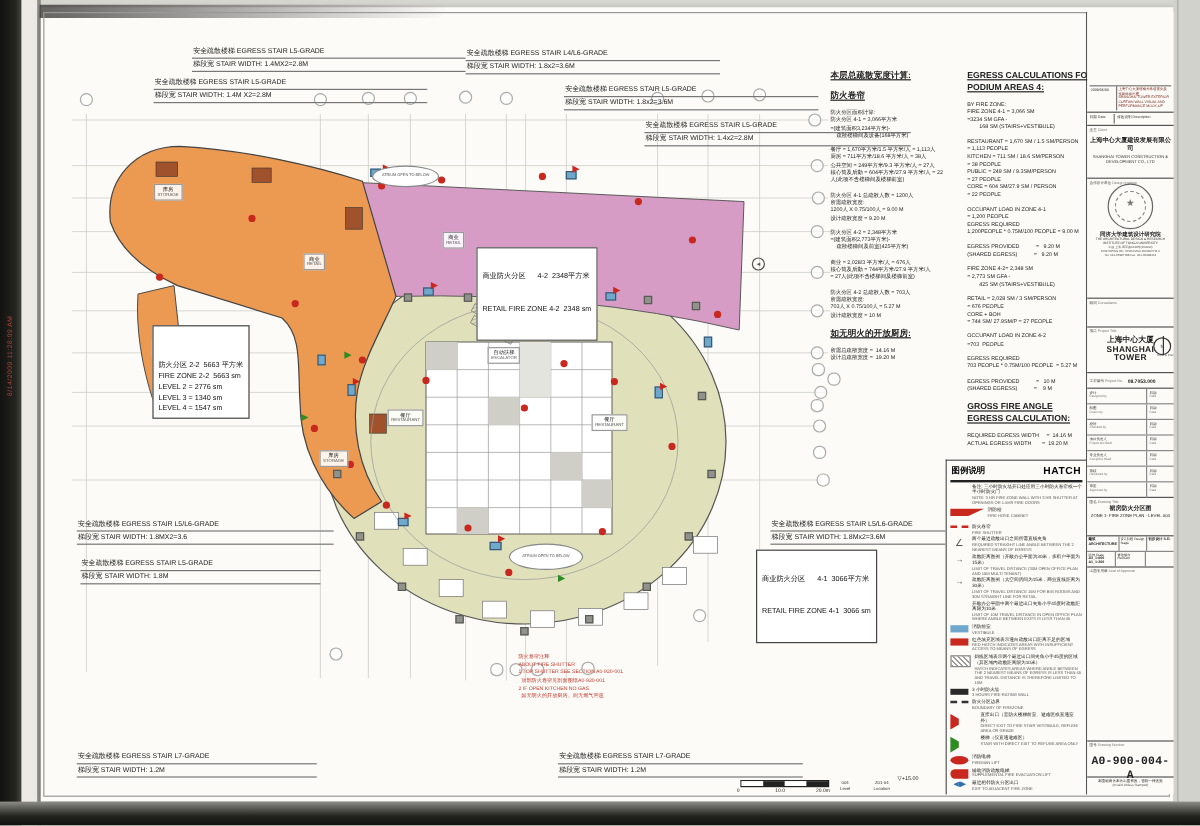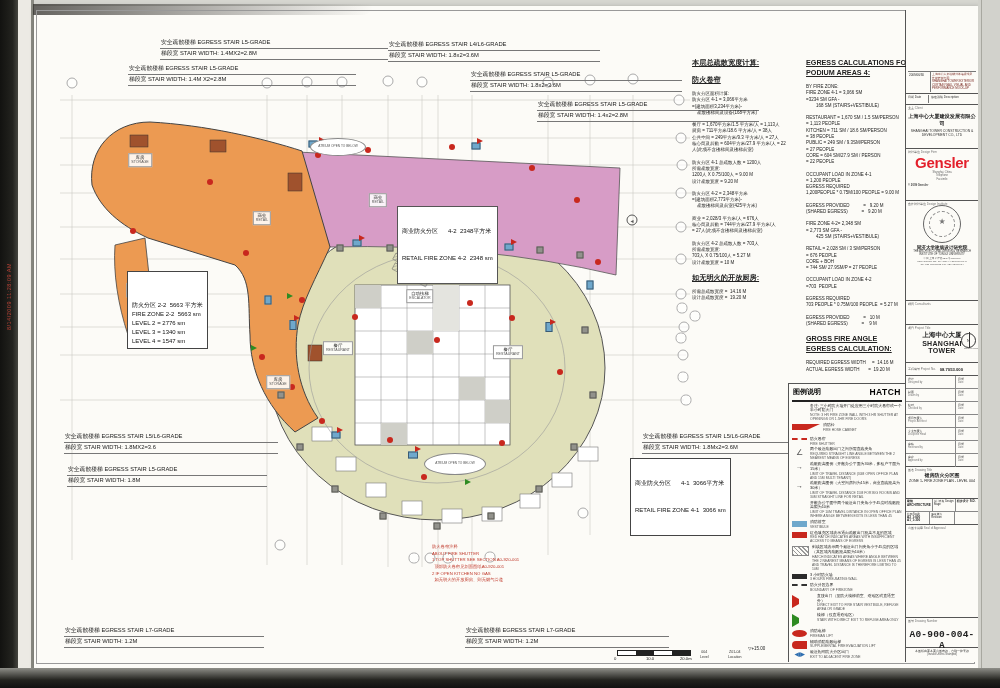--- a/index.html
+++ b/index.html
@@ -673,30 +673,20 @@
     </section>
     <section class="sec-revh">
       <div class="c1">日期 Date</div>
       <div class="c2" style="padding-left:2px;">修改说明 Description</div>
     </section>
     <section class="sec-client">
       <div class="lab" style="position:absolute;left:2px;top:1px;"><span>业主</span> <span class="e">Client</span></div>
       <div class="cn">上海中心大厦建设发展有限公司</div>
       <div class="en">SHANGHAI TOWER CONSTRUCTION &amp; DEVELOPMENT CO., LTD</div>
     </section>
-    <section class="sec-arch">
-      <div class="lab" style="position:absolute;left:2px;top:1px;"><span>设计单位</span> <span class="e">Design Firm</span></div>
-      <div class="gensler">Gensler</div>
-      <div class="adr">
-        <div>Shanghai, China</div>
-        <div>Telephone</div>
-        <div>Facsimile</div>
-      </div>
-      <div class="cpy">© 2009 Gensler</div>
-    </section>
     <section class="sec-inst">
       <div class="lab" style="position:absolute;left:2px;top:1px;"><span>合作设计单位</span> <span class="e">Design Institute</span></div>
       <div class="seal"></div>
       <div class="cn">同济大学建筑设计研究院</div>
       <div class="en">THE ARCHITECTURAL DESIGN &amp; RESEARCH INSTITUTE OF TONGJI UNIVERSITY</div>
       <div class="adr">
         <div>中国 上海 四平路1239号(200092)</div>
         <div>1239 SIPING RD. SHANGHAI 200092 P.R.C</div>
         <div>Tel. 021-65987788  Fax. 021-65983414</div>
       </div>

